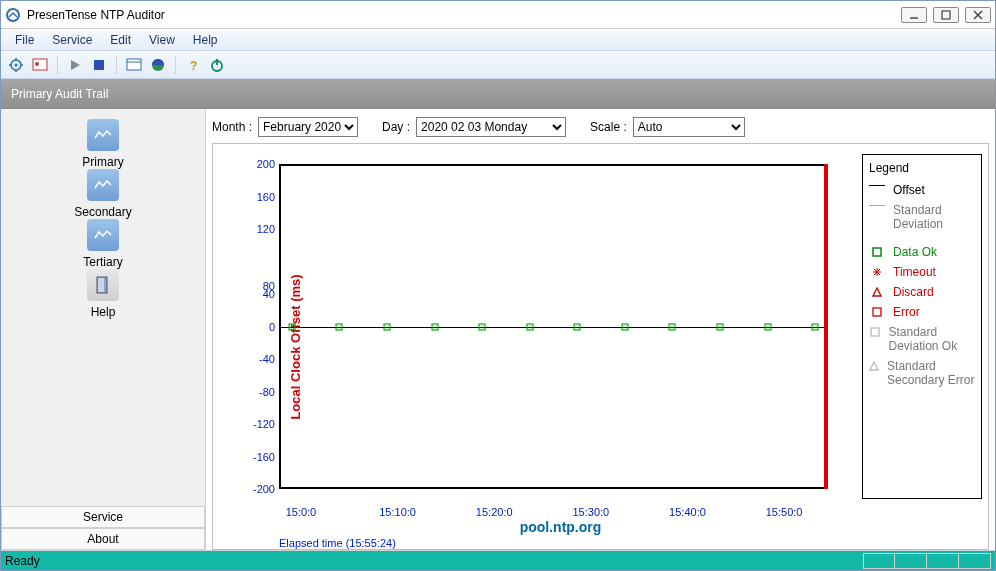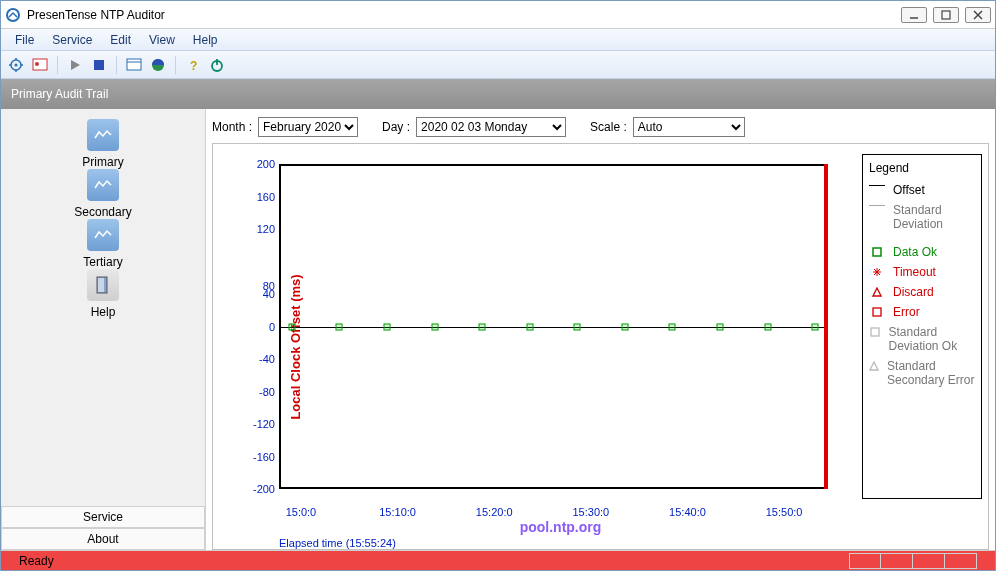--- a/index.html
+++ b/index.html
@@ -39,35 +39,35 @@
   .chartframe { flex:1; border:1px solid #c0c0c0; background:#fff; position:relative; display:flex;}
   .chartinner { flex:1; position:relative; padding:8px 4px 4px 4px;}
   .plot { position:absolute; left:66px; top:20px; right:160px; bottom:60px; border:2px solid #000;}
   .plot .redbar { position:absolute; right:-2px; top:-2px; bottom:-2px; width:4px; background:#e00000;}
   .plot .zeroline { position:absolute; left:0; right:0; top:50%; height:1px; background:#000;}
   .ylabel { position:absolute; left:10px; top:50%; transform:translateY(-50%) rotate(-90deg); transform-origin:center; color:#d00000; font-weight:bold; font-size:13px; white-space:nowrap;}
   .yticks { position:absolute; left:36px; top:20px; bottom:60px; width:28px;}
   .ytick { position:absolute; right:2px; font-size:11px; color:#0020c0; transform:translateY(-50%);}
   .xticks { position:absolute; left:66px; right:160px; bottom:38px; height:16px;}
   .xtick { position:absolute; top:11px; font-size:11px; color:#0020c0; transform:translateX(-50%); white-space:nowrap;}
-  .subtitle { position:absolute; left:80px; right:160px; bottom:14px; text-align:center; color:#8b5cf6; font-weight:bold; font-size:14px;}
+  .subtitle { position:absolute; left:80px; right:160px; bottom:14px; text-align:center; color:#0369a1; font-weight:bold; font-size:14px;}
   .elapsed { position:absolute; left:66px; bottom:0px; color:#0020c0; font-size:11px;}
   .marker { position:absolute; width:7px; height:7px; border:1px solid #00a000; background:rgba(0,200,0,0.15); transform:translate(-50%,-50%);}
   
   .legendbox { position:absolute; right:6px; top:10px; bottom:50px; width:120px; border:1px solid #000; padding:6px 6px; background:#fff;}
   .legendbox .lg-title { font-size:12px; margin-bottom:8px;}
   .legendbox .lg-row { display:flex; align-items:flex-start; gap:8px; font-size:11px; color:#777; margin-bottom:6px;}
   .legendbox .lg-row.black { color:#000;}
   .legendbox .lg-row.green { color:#0a8a0a;}
   .legendbox .lg-row.red { color:#d00000;}
   .legendbox .sw { width:16px; display:flex; justify-content:center; padding-top:2px;}
   .legendbox .line-sw { width:20px; height:0; border-top:1px solid #000;}
   .legendbox .line-sw.gray { border-top:1px solid #aaa;}
   
-  .statusbar { height:20px; border-top:1px solid #d0d0d0; background:#ef4444; display:flex; align-items:center; padding:0 18px; font-size:12px;}
+  .statusbar { height:20px; border-top:1px solid #d0d0d0; background:#14b8a6; display:flex; align-items:center; padding:0 4px; font-size:12px;}
   .statusbar .cells { margin-left:auto; display:flex;}
   .statusbar .cell { width:32px; height:16px; border:1px solid #cfcfcf; border-left:none;}
   .statusbar .cell:first-child { border-left:1px solid #cfcfcf;}
 </style>
 </head>
 <body>
 
 <div class="titlebar">
   <span class="appicon">
     <svg width="16" height="16">

